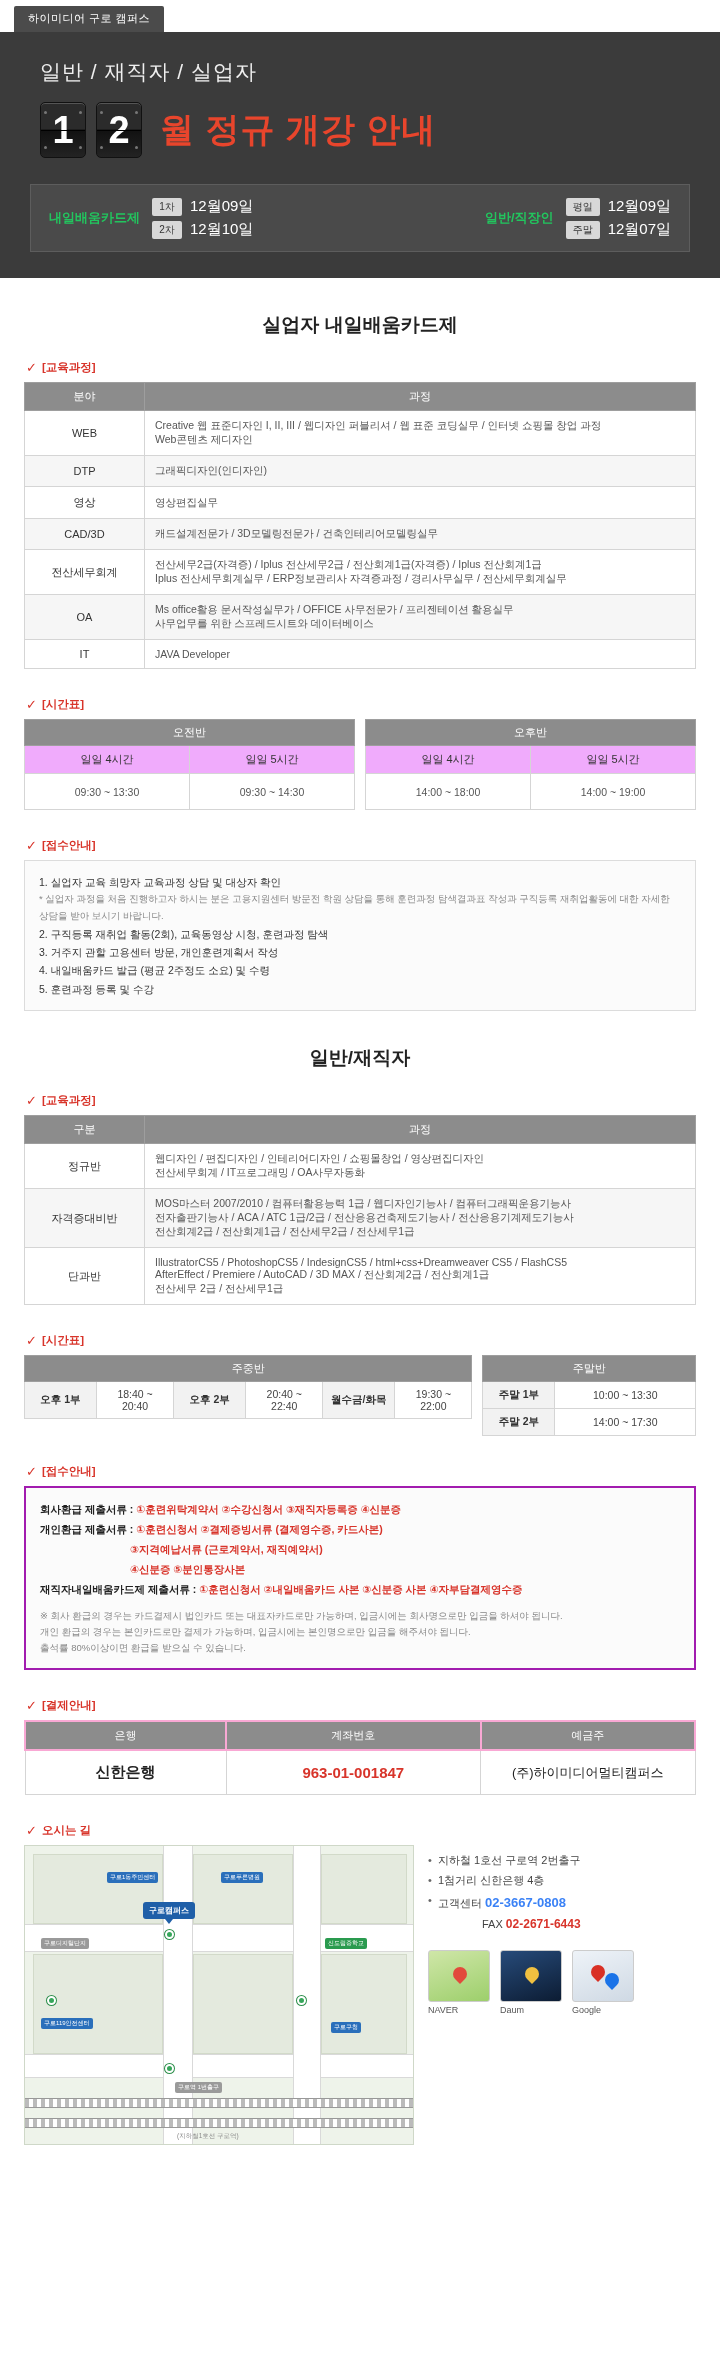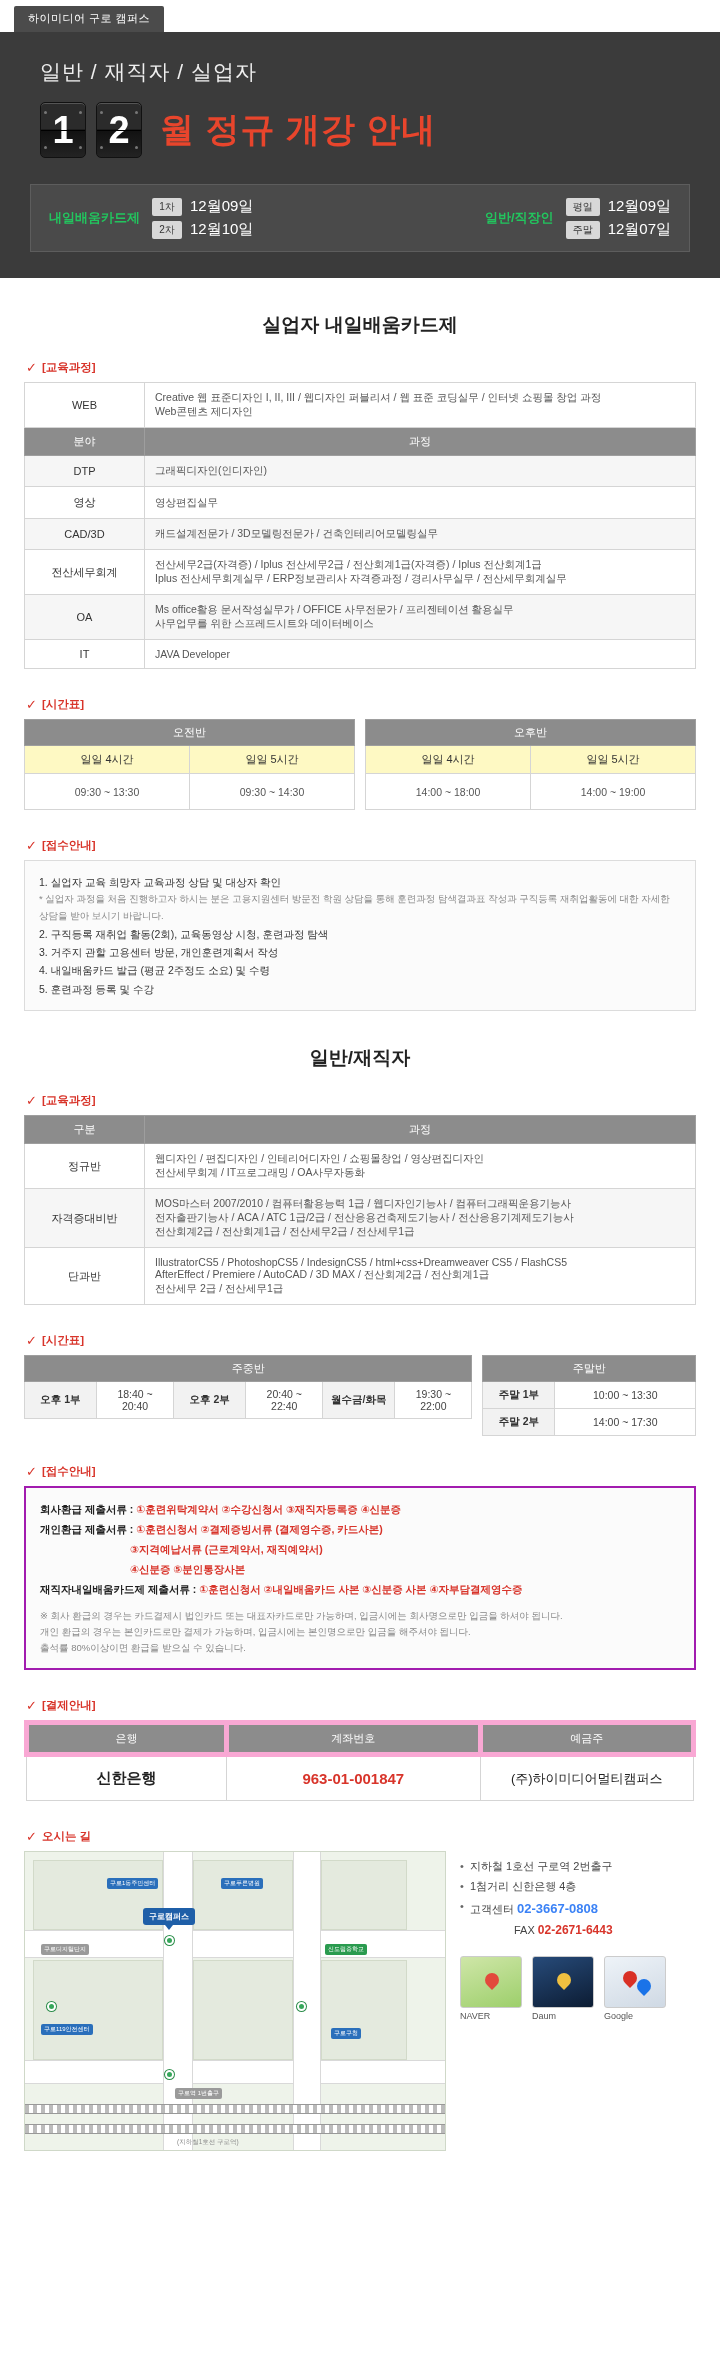--- a/index.html
+++ b/index.html
@@ -109,21 +109,21 @@
   .timetable-wrap { display:flex; gap:10px; }
   .tt { flex:1; border-collapse:collapse; width:100%; }
   .tt th {
     background:#8c8c8c; color:#fff; font-weight:normal; font-size:11px;
     padding:5px 4px; border:1px solid #9e9e9e; text-align:center;
   }
   .tt td {
     border:1px solid #d5d5d5; text-align:center; font-size:10.5px; color:#555;
     padding:7px 4px;
   }
-  .tt td.sub { background:#fef9c3; color:#333; font-size:11px; padding:6px 4px; }
+  .tt td.sub { background:#f0abfc; color:#333; font-size:11px; padding:6px 4px; }
   .tt td.val { height:36px; }
 
   .tt2 { width:100%; border-collapse:collapse; }
   .tt2 th {
     background:#8c8c8c; color:#fff; font-weight:normal; font-size:11px;
     padding:5px 4px; border:1px solid #9e9e9e; text-align:center;
   }
   .tt2 td { border:1px solid #d5d5d5; font-size:10.5px; color:#444; padding:6px 6px; text-align:center; }
   .tt2 td.lbl { background:#f2f2f2; color:#333; font-weight:bold; width:72px; }
 
@@ -138,30 +138,30 @@
 
   
   .apply2 { border:2px solid #a21caf; background:#fbfbfb; padding:12px 14px; font-size:10.5px; line-height:1.9; color:#555; }
   .apply2 b { color:#222; }
   .circ { color:#d8342a; font-weight:bold; }
   .apply2 .indent { display:block; padding-left:90px; }
   .apply2 .foot { color:#888; font-size:9.5px; line-height:1.7; margin-top:8px; display:block; }
 
   
   .pay { width:100%; border-collapse:collapse; }
-  .pay th { background:#8c8c8c; color:#fff; font-weight:normal; font-size:11px; padding:6px; border:5px solid #f9a8d4; }
+  .pay th { background:#8c8c8c; color:#fff; font-weight:normal; font-size:11px; padding:6px; border:2px solid #f9a8d4; }
   .pay td { border:1px solid #d5d5d5; text-align:center; padding:12px 6px; font-size:15px; }
   .pay td.bank { font-weight:bold; color:#222; }
   .pay td.acct { color:#d8342a; font-weight:bold; }
   .pay td.owner { color:#222; font-size:13px; }
 
   
   .map-wrap { display:flex; gap:14px; margin-top:6px; }
   .map {
-    width:422px; height:300px; position:relative;
+    width:390px; height:300px; position:relative;
     background:#eef3ea; border:1px solid #cfd8c8; overflow:hidden;
   }
   .road-h { position:absolute; left:0; right:0; background:#fff; border-top:1px solid #d9d9d9; border-bottom:1px solid #d9d9d9; }
   .road-v { position:absolute; top:0; bottom:0; background:#fff; border-left:1px solid #d9d9d9; border-right:1px solid #d9d9d9; }
   .rail { position:absolute; left:0; right:0; height:10px; background:repeating-linear-gradient(90deg,#bbb 0 4px,#fff 4px 8px); border-top:1px solid #999; border-bottom:1px solid #999; }
   .blk { position:absolute; background:#e4eade; border:1px solid #d2dac9; }
   .mk {
     position:absolute; font-size:6px; color:#fff; background:#2a6fbb;
     padding:1px 3px; border-radius:2px; white-space:nowrap;
   }
@@ -263,29 +263,29 @@
     <div class="sec-title">실업자 내일배움카드제</div>
 
     <div class="subhead">
       <span class="check">✓</span>
       <span>[교육과정]</span>
     </div>
 
     <table class="grid">
       <tbody>
           <tr>
+        <th style="width:120px">분야</th>
+        <th>과정</th>
+      </tr>
+      <tr>
         <td class="cat">WEB</td>
         <td>
           <span class="line">Creative 웹 표준디자인 I, II, III / 웹디자인 퍼블리셔 / 웹 표준 코딩실무 / 인터넷 쇼핑몰 창업 과정</span>
           <span class="line">Web콘텐츠 제디자인</span>
         </td>
-      </tr>
-      <tr>
-        <th style="width:120px">분야</th>
-        <th>과정</th>
       </tr>
       <tr class="alt">
         <td class="cat">DTP</td>
         <td>그래픽디자인(인디자인)</td>
       </tr>
       <tr>
         <td class="cat">영상</td>
         <td>영상편집실무</td>
       </tr>
       <tr class="alt">

